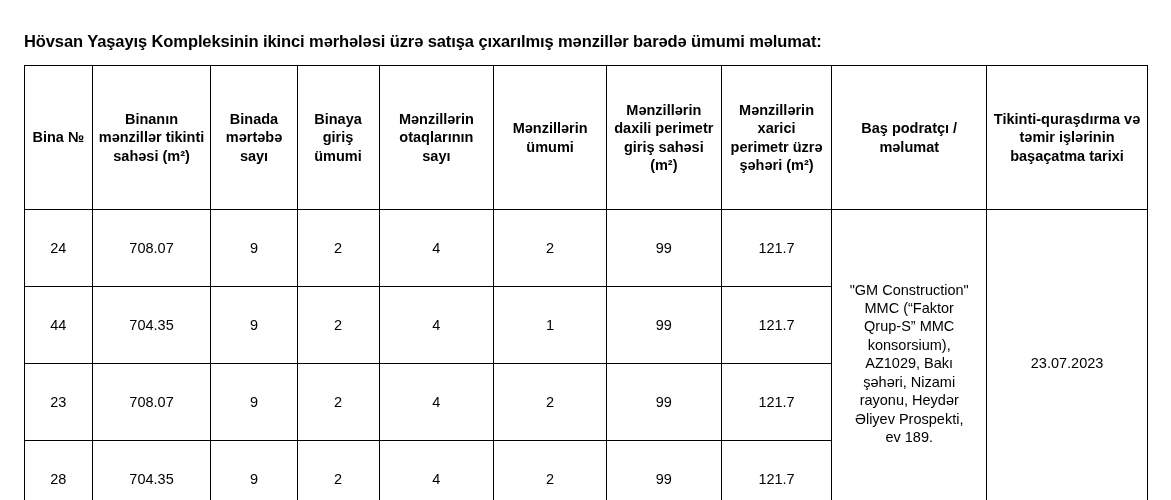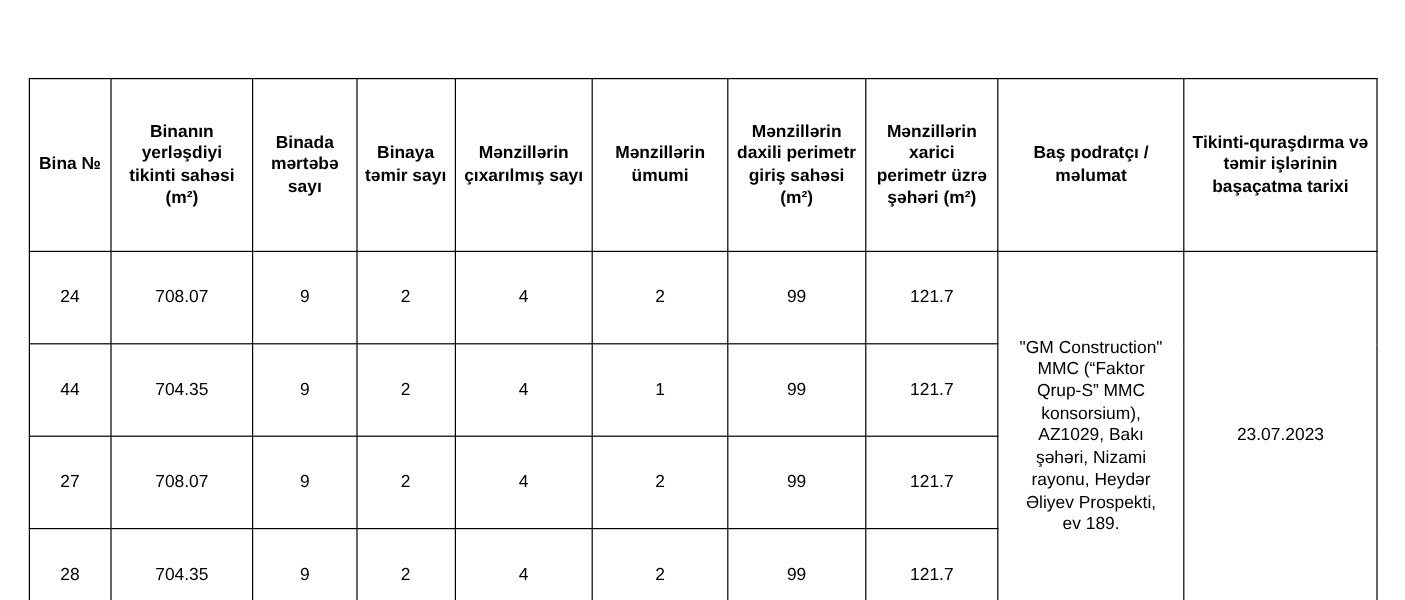--- a/index.html
+++ b/index.html
@@ -75,41 +75,42 @@
   td.date-cell {
     font-size: 14.5px;
     vertical-align: middle;
   }
 </style>
 </head>
 <body>
 
 <div class="page">
 
+  <div class="doc-title">Hövsan Yaşayış Kompleksinin ikinci mərhələsi üzrə satışa çıxarılmış mənzillər barədə ümumi məlumat:</div>
 
   <table class="data-table">
     <colgroup>
       <col class="col-0">
         <col class="col-1">
         <col class="col-2">
         <col class="col-3">
         <col class="col-4">
       <col class="col-5">
         <col class="col-6">
         <col class="col-7">
         <col class="col-8">
         <col class="col-9">
     </colgroup>
     <thead>
       <tr>
         <th>Bina №</th>
-        <th>Binanın yerləşdiyi tikinti sahəsi (m²)</th>
+        <th>Binanın mənzillər tikinti sahəsi (m²)</th>
         <th>Binada mərtəbə sayı</th>
-        <th>Binaya təmir sayı</th>
-        <th>Mənzillərin çıxarılmış sayı</th>
+        <th>Binaya giriş ümumi</th>
+        <th>Mənzillərin otaqlarının sayı</th>
         <th>Mənzillərin ümumi</th>
         <th>Mənzillərin daxili perimetr giriş sahəsi (m²)</th>
         <th>Mənzillərin xarici perimetr üzrə şəhəri (m²)</th>
         <th>Baş podratçı / məlumat</th>
         <th>Tikinti-quraşdırma və təmir işlərinin başaçatma tarixi</th>
       </tr>
     </thead>
     <tbody>
       <tr>
         <td>24</td>
@@ -127,21 +128,21 @@
         <td>44</td>
         <td>704.35</td>
         <td>9</td>
         <td>2</td>
         <td>4</td>
         <td>1</td>
         <td>99</td>
         <td>121.7</td>
       </tr>
       <tr>
-        <td>27</td>
+        <td>23</td>
         <td>708.07</td>
         <td>9</td>
         <td>2</td>
         <td>4</td>
         <td>2</td>
         <td>99</td>
         <td>121.7</td>
       </tr>
       <tr>
         <td>28</td>

